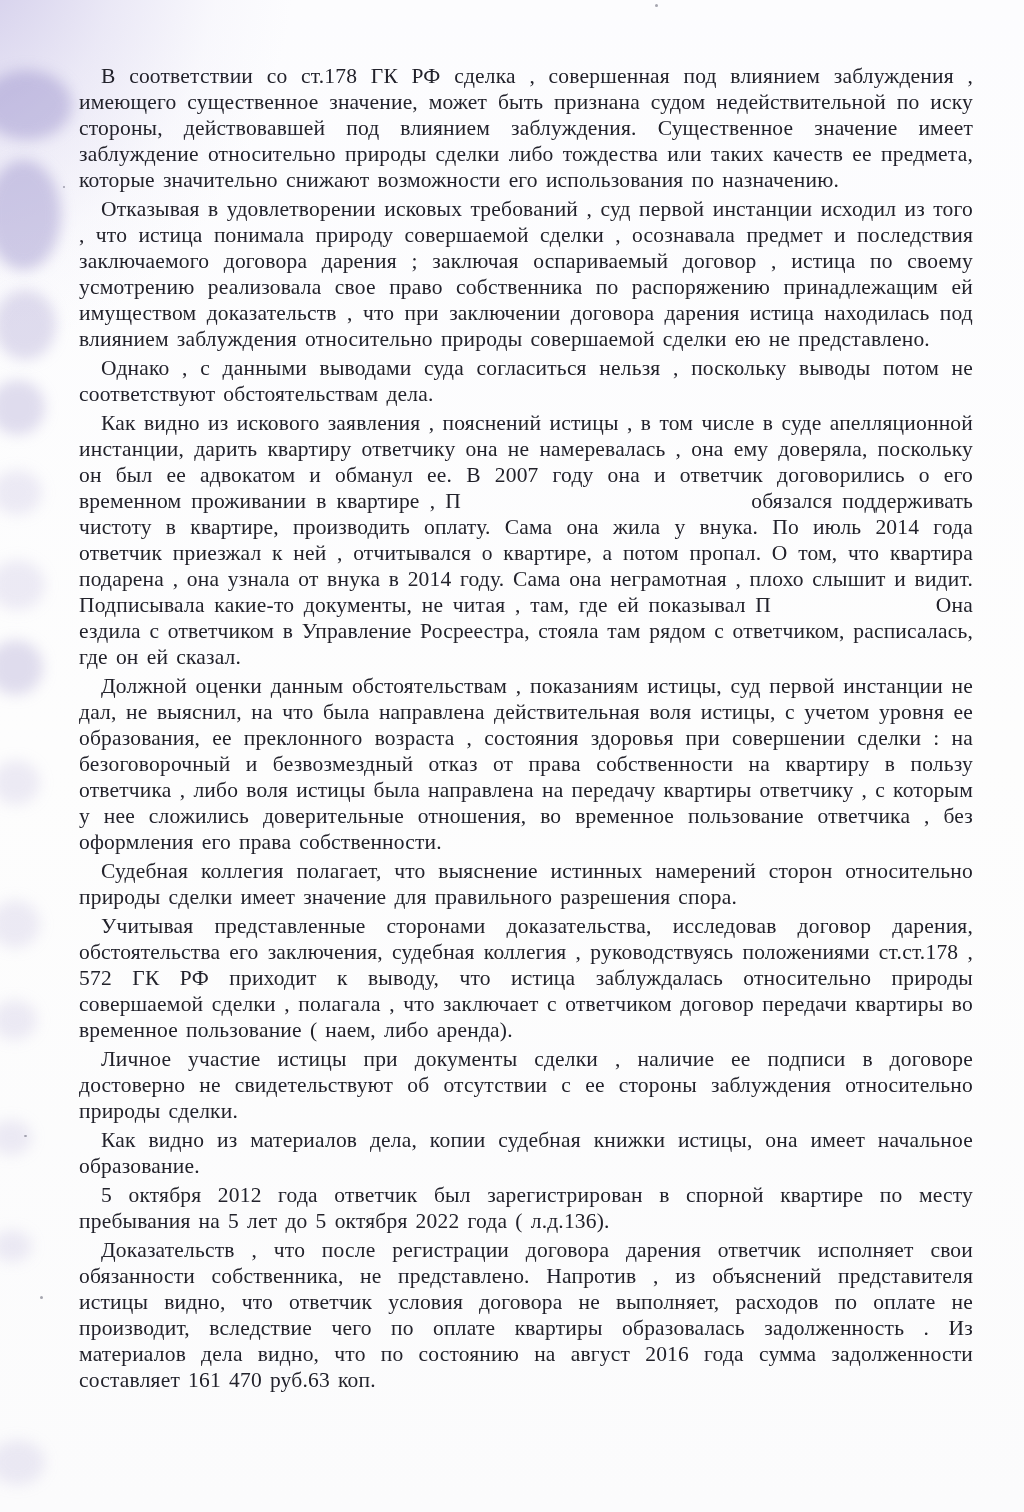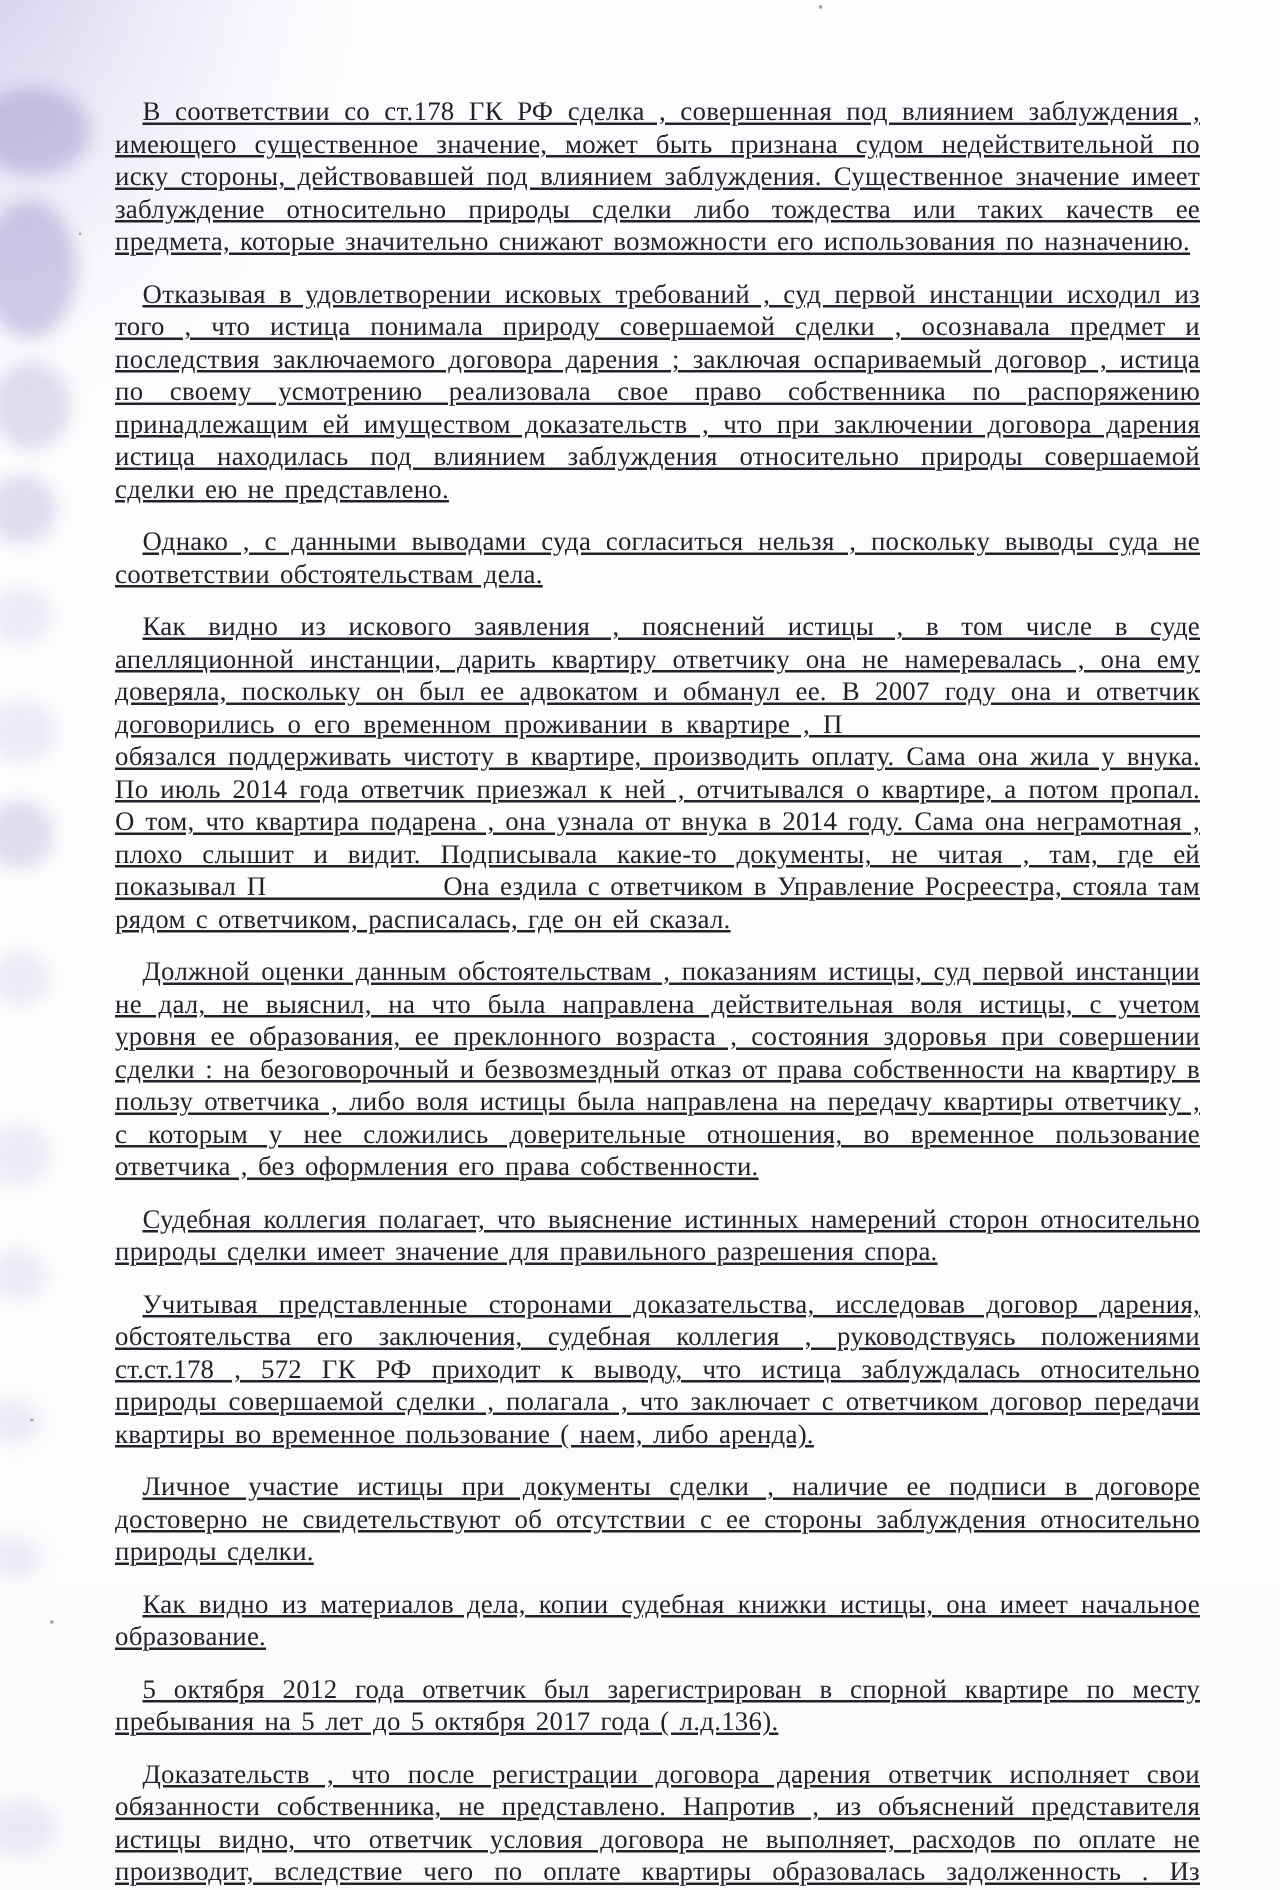--- a/index.html
+++ b/index.html
@@ -27,23 +27,22 @@
     top: 60px;
     width: 900px;
     color: #22222b;
     font-size: 21.5px;
     line-height: 26px;
     text-align: justify;
     letter-spacing: 0.2px;
     word-spacing: 2.5px;
   }
   .text-block p {
-    margin: 16px;
+    margin: 3px;
     text-indent: 22px;
-    text-decoration: underline;
   }
   .blob {
     position: absolute;
     border-radius: 50%;
     background: rgba(148,136,198,0.28);
     filter: blur(7px);
     pointer-events: none;
   }
   .blob.strong { background: rgba(138,126,194,0.38); }
   .blob.faint  { background: rgba(160,150,205,0.18); }
@@ -74,24 +73,24 @@
   <div class="blob faint" style="left:-10px; top:1440px; width:55px; height:45px;"></div>
 
   <div class="speck" style="left:655px; top:4px;  width:3px; height:3px;"></div>
   <div class="speck" style="left:63px;  top:186px; width:2px; height:2px;"></div>
   <div class="speck" style="left:24px;  top:1135px; width:3px; height:2px;"></div>
   <div class="speck" style="left:40px;  top:1296px; width:3px; height:3px;"></div>
 
   <div class="text-block">
     <p>В соответствии со ст.178 ГК РФ сделка , совершенная под влиянием заблуждения , имеющего существенное значение, может быть признана судом недействительной по иску стороны, действовавшей под влиянием заблуждения. Существенное значение имеет заблуждение относительно природы сделки либо тождества или таких качеств ее предмета, которые значительно снижают возможности его использования по назначению.</p>
     <p>Отказывая в удовлетворении исковых требований , суд первой инстанции исходил из того , что истица понимала природу совершаемой сделки , осознавала предмет и последствия заключаемого договора дарения ; заключая оспариваемый договор , истица по своему усмотрению реализовала свое право собственника по распоряжению принадлежащим ей имуществом доказательств , что при заключении договора дарения истица находилась под влиянием заблуждения относительно природы совершаемой сделки ею не представлено.</p>
-    <p>Однако , с данными выводами суда согласиться нельзя , поскольку выводы суда не соответствии обстоятельствам дела.</p>
+    <p>Однако , с данными выводами суда согласиться нельзя , поскольку выводы потом не соответствуют обстоятельствам дела.</p>
     <p>Как видно из искового заявления , пояснений истицы , в том числе в суде апелляционной инстанции, дарить квартиру ответчику она не намеревалась , она ему доверяла, поскольку он был ее адвокатом и обманул ее. В 2007 году она и ответчик договорились о его временном проживании в квартире , П&nbsp;&nbsp;&nbsp;&nbsp;&nbsp;&nbsp;&nbsp;&nbsp;&nbsp;&nbsp;&nbsp;&nbsp;&nbsp;&nbsp;&nbsp;&nbsp;&nbsp;&nbsp;&nbsp;&nbsp;&nbsp;&nbsp;&nbsp;&nbsp;&nbsp;&nbsp;&nbsp;&nbsp; обязался поддерживать чистоту в квартире, производить оплату. Сама она жила у внука. По июль 2014 года ответчик приезжал к ней , отчитывался о квартире, а потом пропал. О том, что квартира подарена , она узнала от внука в 2014 году. Сама она неграмотная , плохо слышит и видит. Подписывала какие-то документы, не читая ,  там, где ей показывал П&nbsp;&nbsp;&nbsp;&nbsp;&nbsp;&nbsp;&nbsp;&nbsp;&nbsp;&nbsp;&nbsp;&nbsp;&nbsp;&nbsp;&nbsp;&nbsp; Она ездила с ответчиком в Управление Росреестра, стояла там рядом с ответчиком, расписалась, где он ей сказал.</p>
     <p>Должной оценки данным обстоятельствам , показаниям истицы,  суд первой инстанции не дал, не выяснил, на что была направлена действительная воля истицы, с учетом  уровня ее образования, ее преклонного  возраста , состояния здоровья при совершении сделки : на безоговорочный и безвозмездный отказ от права собственности на квартиру в пользу ответчика , либо  воля истицы  была направлена на передачу квартиры  ответчику , с которым у нее сложились доверительные отношения,  во  временное пользование ответчика ,  без оформления его права собственности.</p>
     <p>Судебная коллегия полагает, что выяснение истинных намерений сторон относительно природы  сделки имеет значение для правильного разрешения спора.</p>
     <p>Учитывая представленные сторонами доказательства, исследовав договор дарения, обстоятельства его заключения, судебная коллегия , руководствуясь положениями ст.ст.178 , 572 ГК РФ приходит к выводу, что  истица заблуждалась относительно природы совершаемой сделки , полагала , что  заключает с ответчиком договор передачи квартиры во временное пользование ( наем, либо аренда).</p>
     <p>Личное участие истицы при документы сделки , наличие ее подписи в договоре достоверно не свидетельствуют об отсутствии с ее стороны заблуждения относительно природы сделки.</p>
     <p>Как видно из материалов дела, копии судебная книжки истицы, она имеет начальное образование.</p>
-    <p>5 октября 2012 года ответчик был зарегистрирован в спорной квартире по месту пребывания на 5 лет до 5 октября 2017 года ( л.д.136).</p>
+    <p>5 октября 2012 года ответчик был зарегистрирован в спорной квартире по месту пребывания на 5 лет до 5 октября 2022 года ( л.д.136).</p>
     <p>Доказательств , что после регистрации договора дарения  ответчик исполняет свои обязанности собственника, не представлено. Напротив , из  объяснений представителя истицы  видно, что  ответчик условия договора не выполняет, расходов по оплате не производит,  вследствие чего по оплате квартиры  образовалась задолженность . Из материалов дела  видно, что  по состоянию на август 2016 года  сумма задолженности составляет  161 470 руб.63 коп.</p>
   </div>
 
 </div>
 
 </body></html>

